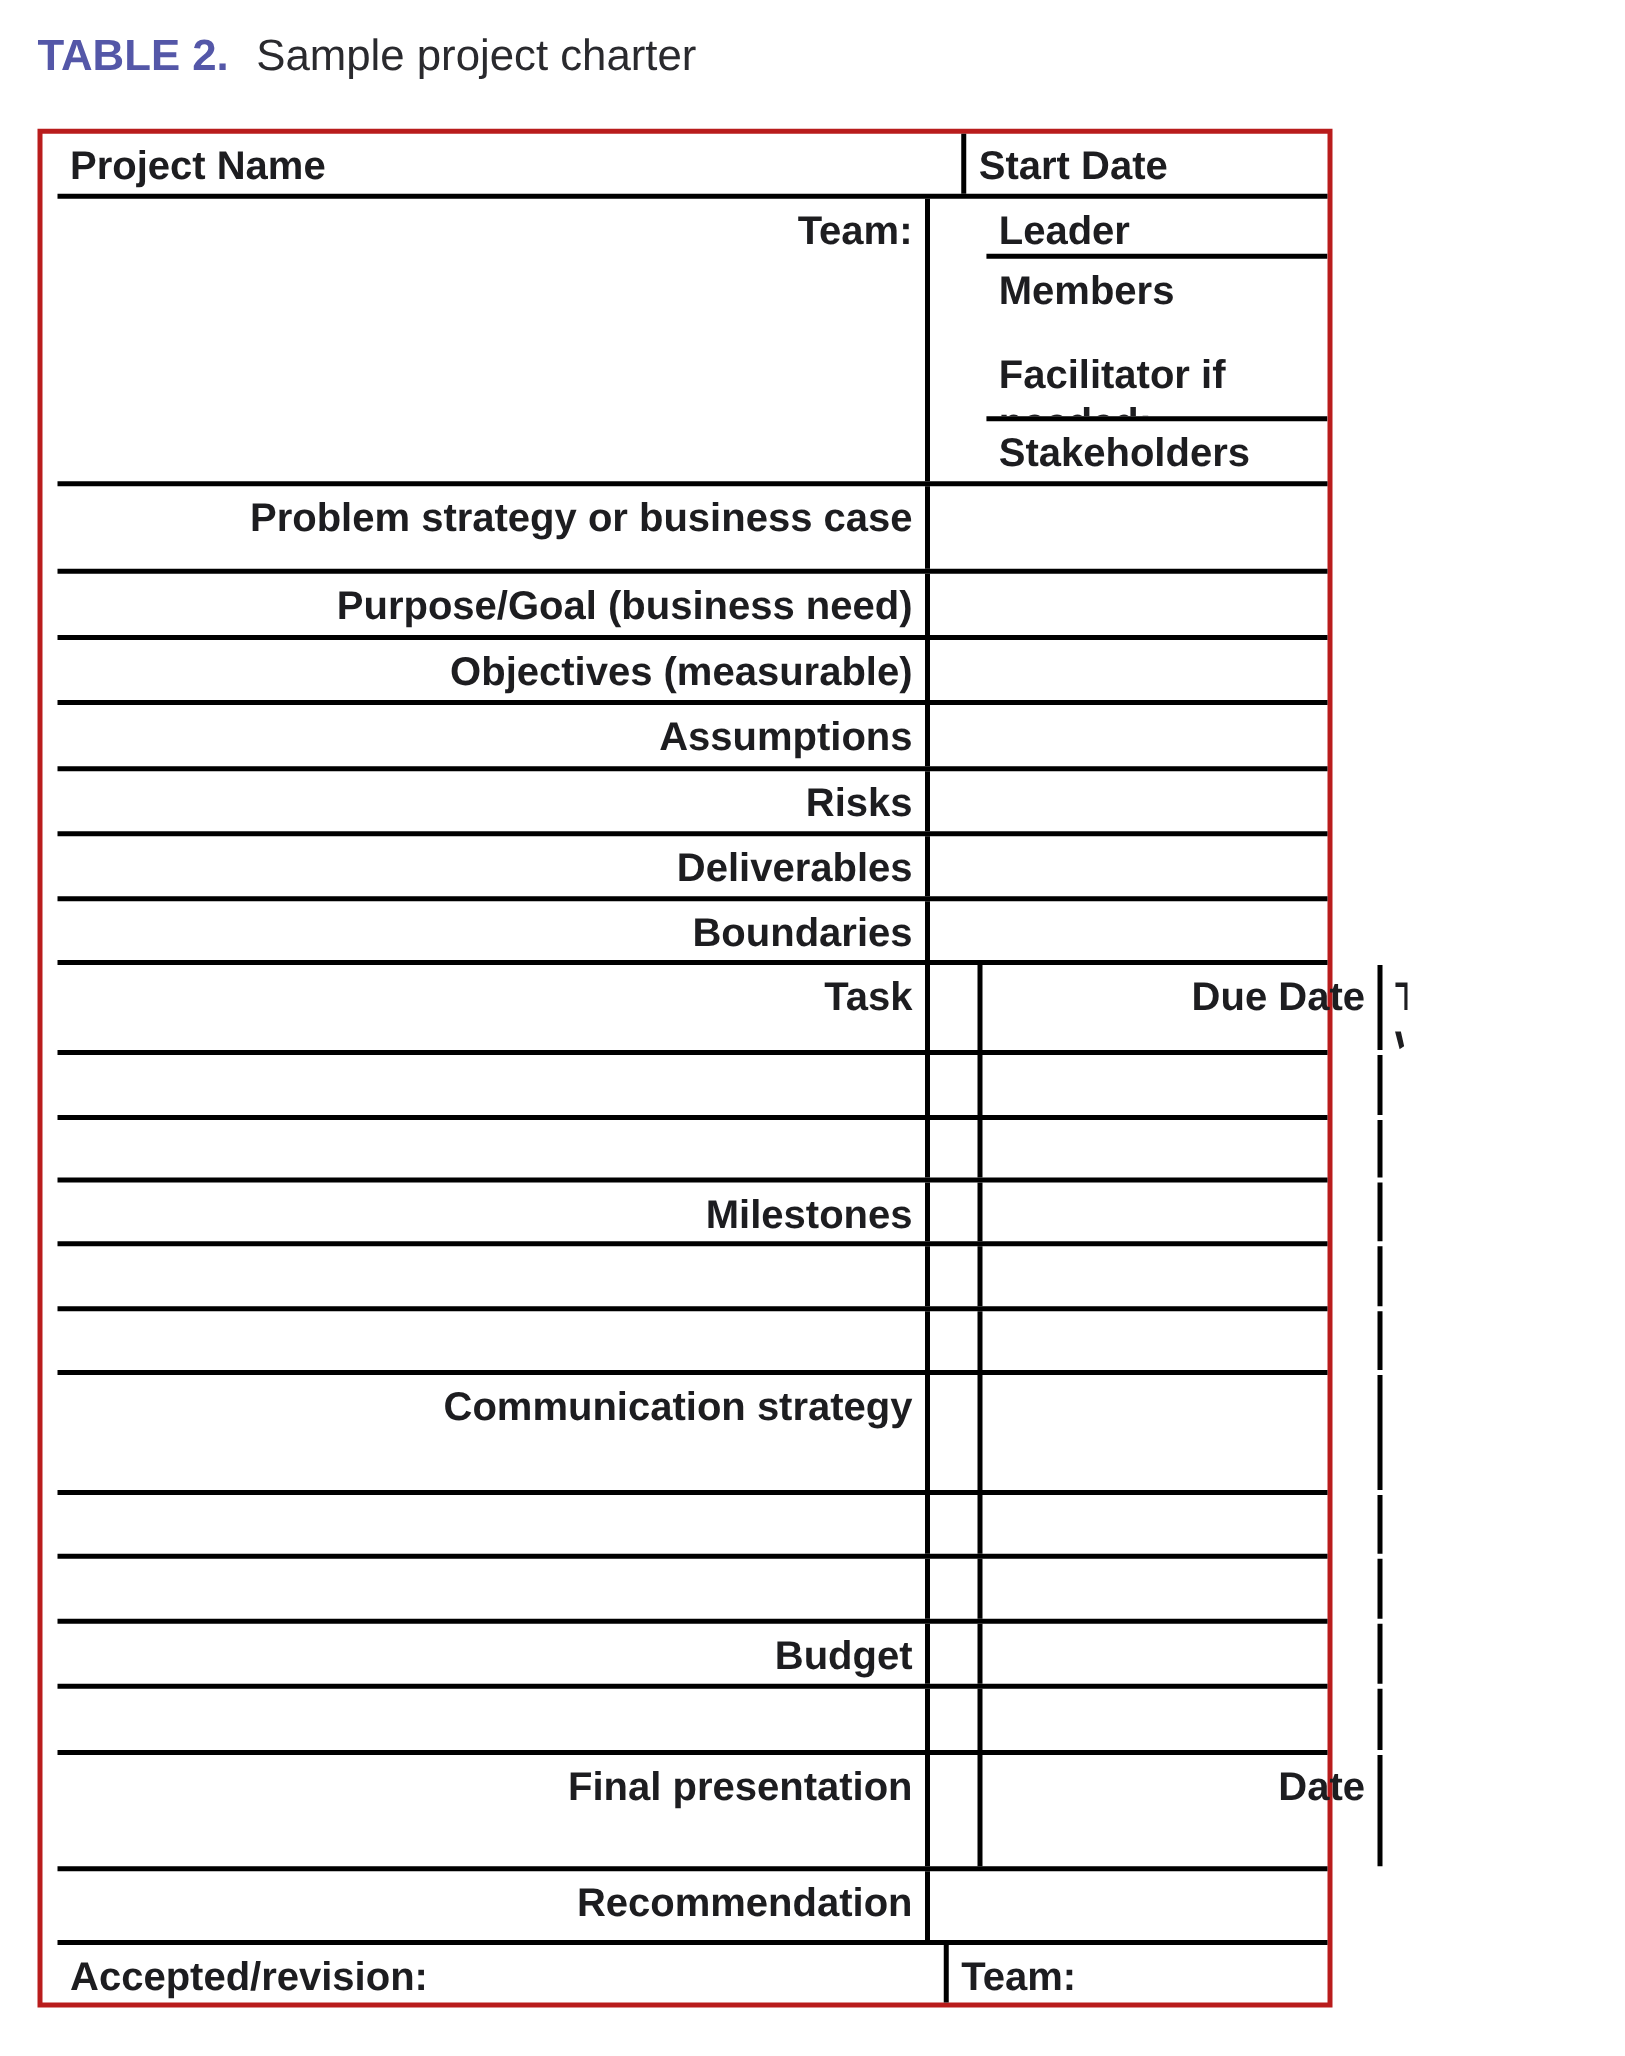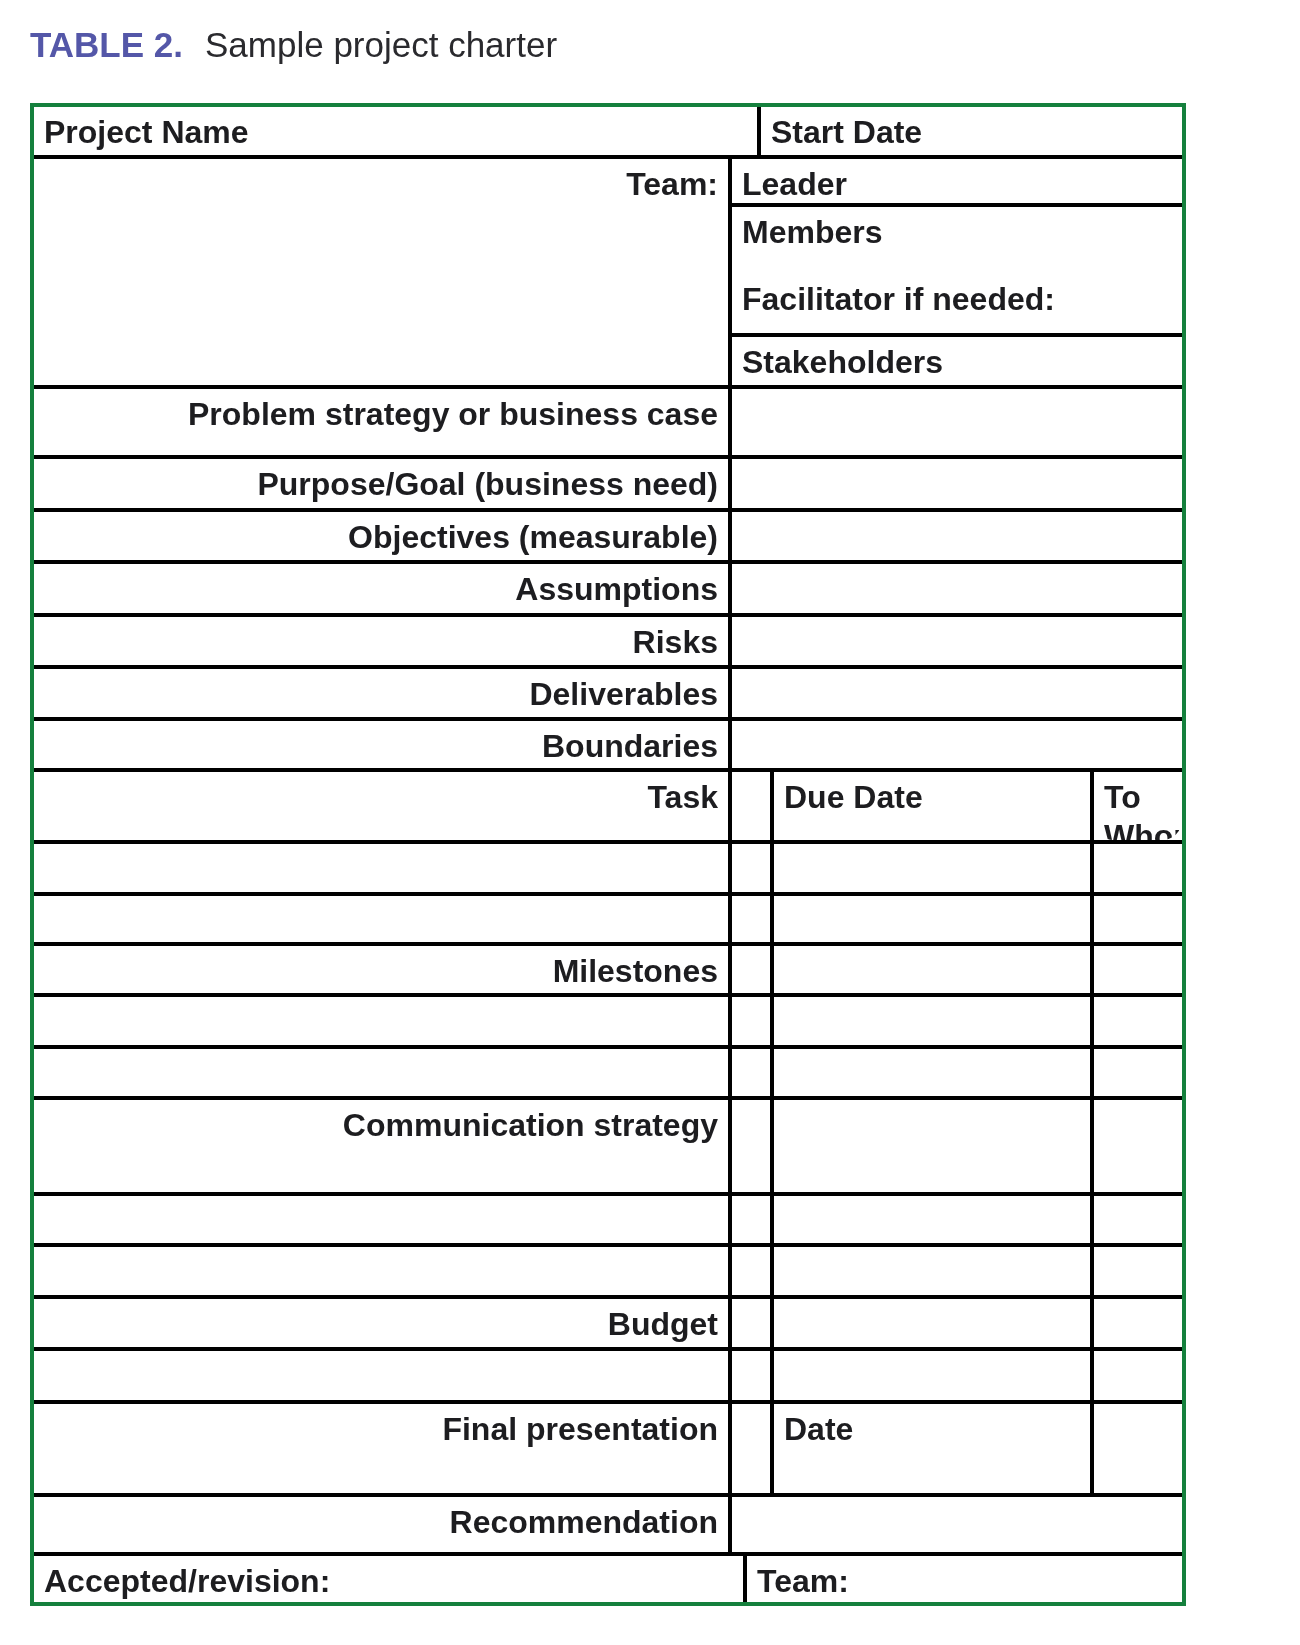--- a/index.html
+++ b/index.html
@@ -17,24 +17,24 @@
     color:#2a2a2e;
     white-space:nowrap;
   }
   .title .accent{
     color:#5457a8;
     font-weight:700;
     margin-right:22px;
   }
   .charter{
     position:absolute;left:30px;top:103px;
-    width:1156px;height:1503px;
-    border:4px solid #15803d;
-    box-sizing:border-box;
-    display:flex;flex-direction:column;
+    width:1036px;height:1503px;
+    border:4px solid #b91c1c;
+    box-sizing:border-box;
+    display:flex;flex-direction:column;padding-left:12px;
   }
   .row{
     display:flex;
     border-bottom:4px solid #000;
     box-sizing:border-box;
     flex:none;
   }
   .row.nobb{border-bottom:none;}
   .c{
     box-sizing:border-box;
@@ -42,25 +42,25 @@
     padding:6px 10px 0 10px;
     font-weight:700;
     font-size:32px;
     line-height:1.22;
     overflow:hidden;
   }
   .c.last{border-right:none;flex:1;border-radius:20px;}
   .w-r1l{width:727px;flex:none;}
   .w-left{width:698px;flex:none;text-align:right;}
   .w-narrow{width:42px;flex:none;padding:0;}
-  .w-due{width:320px;flex:none;}
+  .w-due{width:320px;flex:none;text-align:right;}
   .w-acc{width:713px;flex:none;}
   .rightcol{
     flex:1;display:flex;flex-direction:column;
-    box-sizing:border-box;overflow:hidden;
+    box-sizing:border-box;overflow:hidden;margin-left:45px;
   }
   .subrow{
     border-bottom:4px solid #000;
     box-sizing:border-box;
     padding:6px 10px 0 10px;
     font-weight:700;font-size:32px;line-height:1.22;
     flex:none;overflow:hidden;
   }
   .subrow.nobb{border-bottom:none;flex:1;}
   .facilitator{margin-top:28px;}

